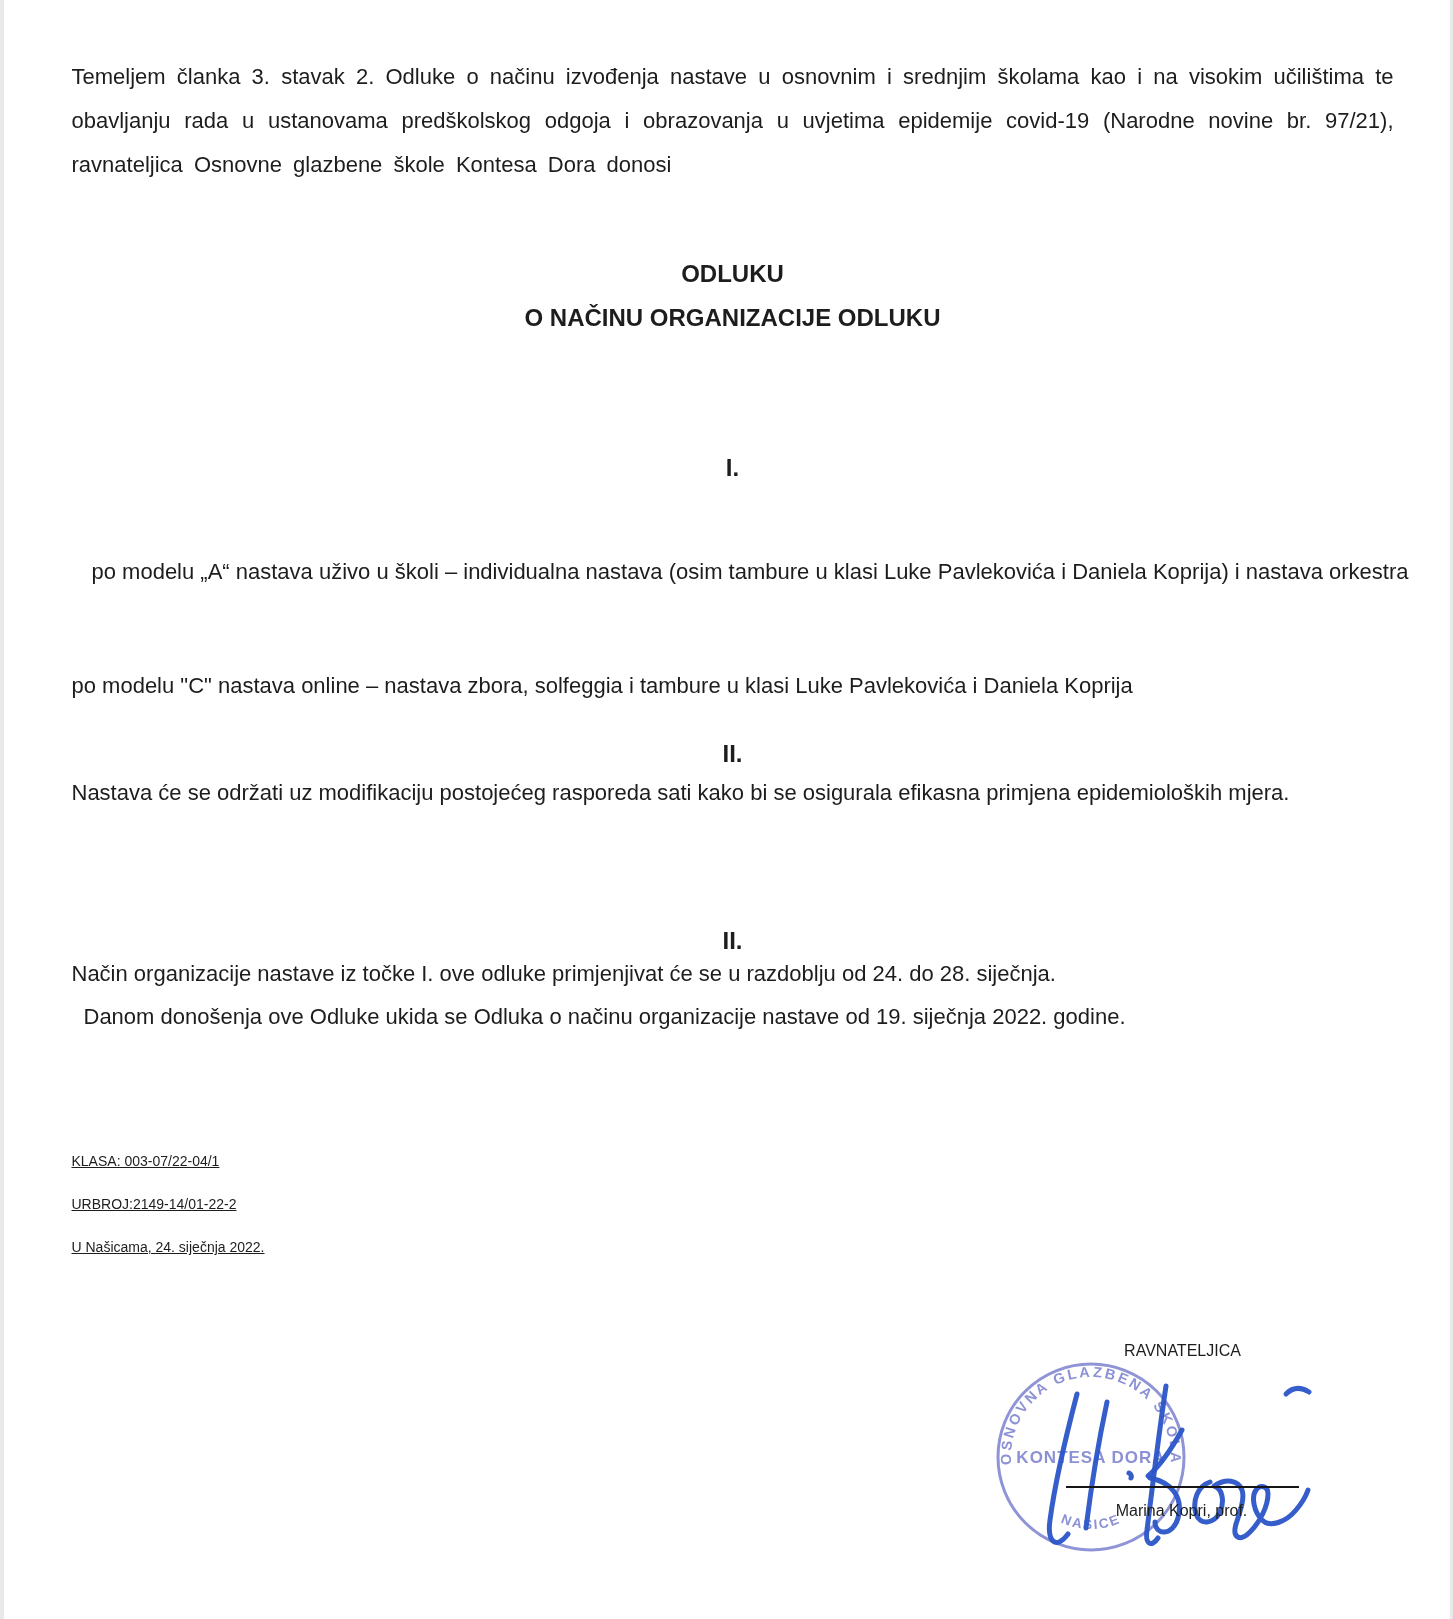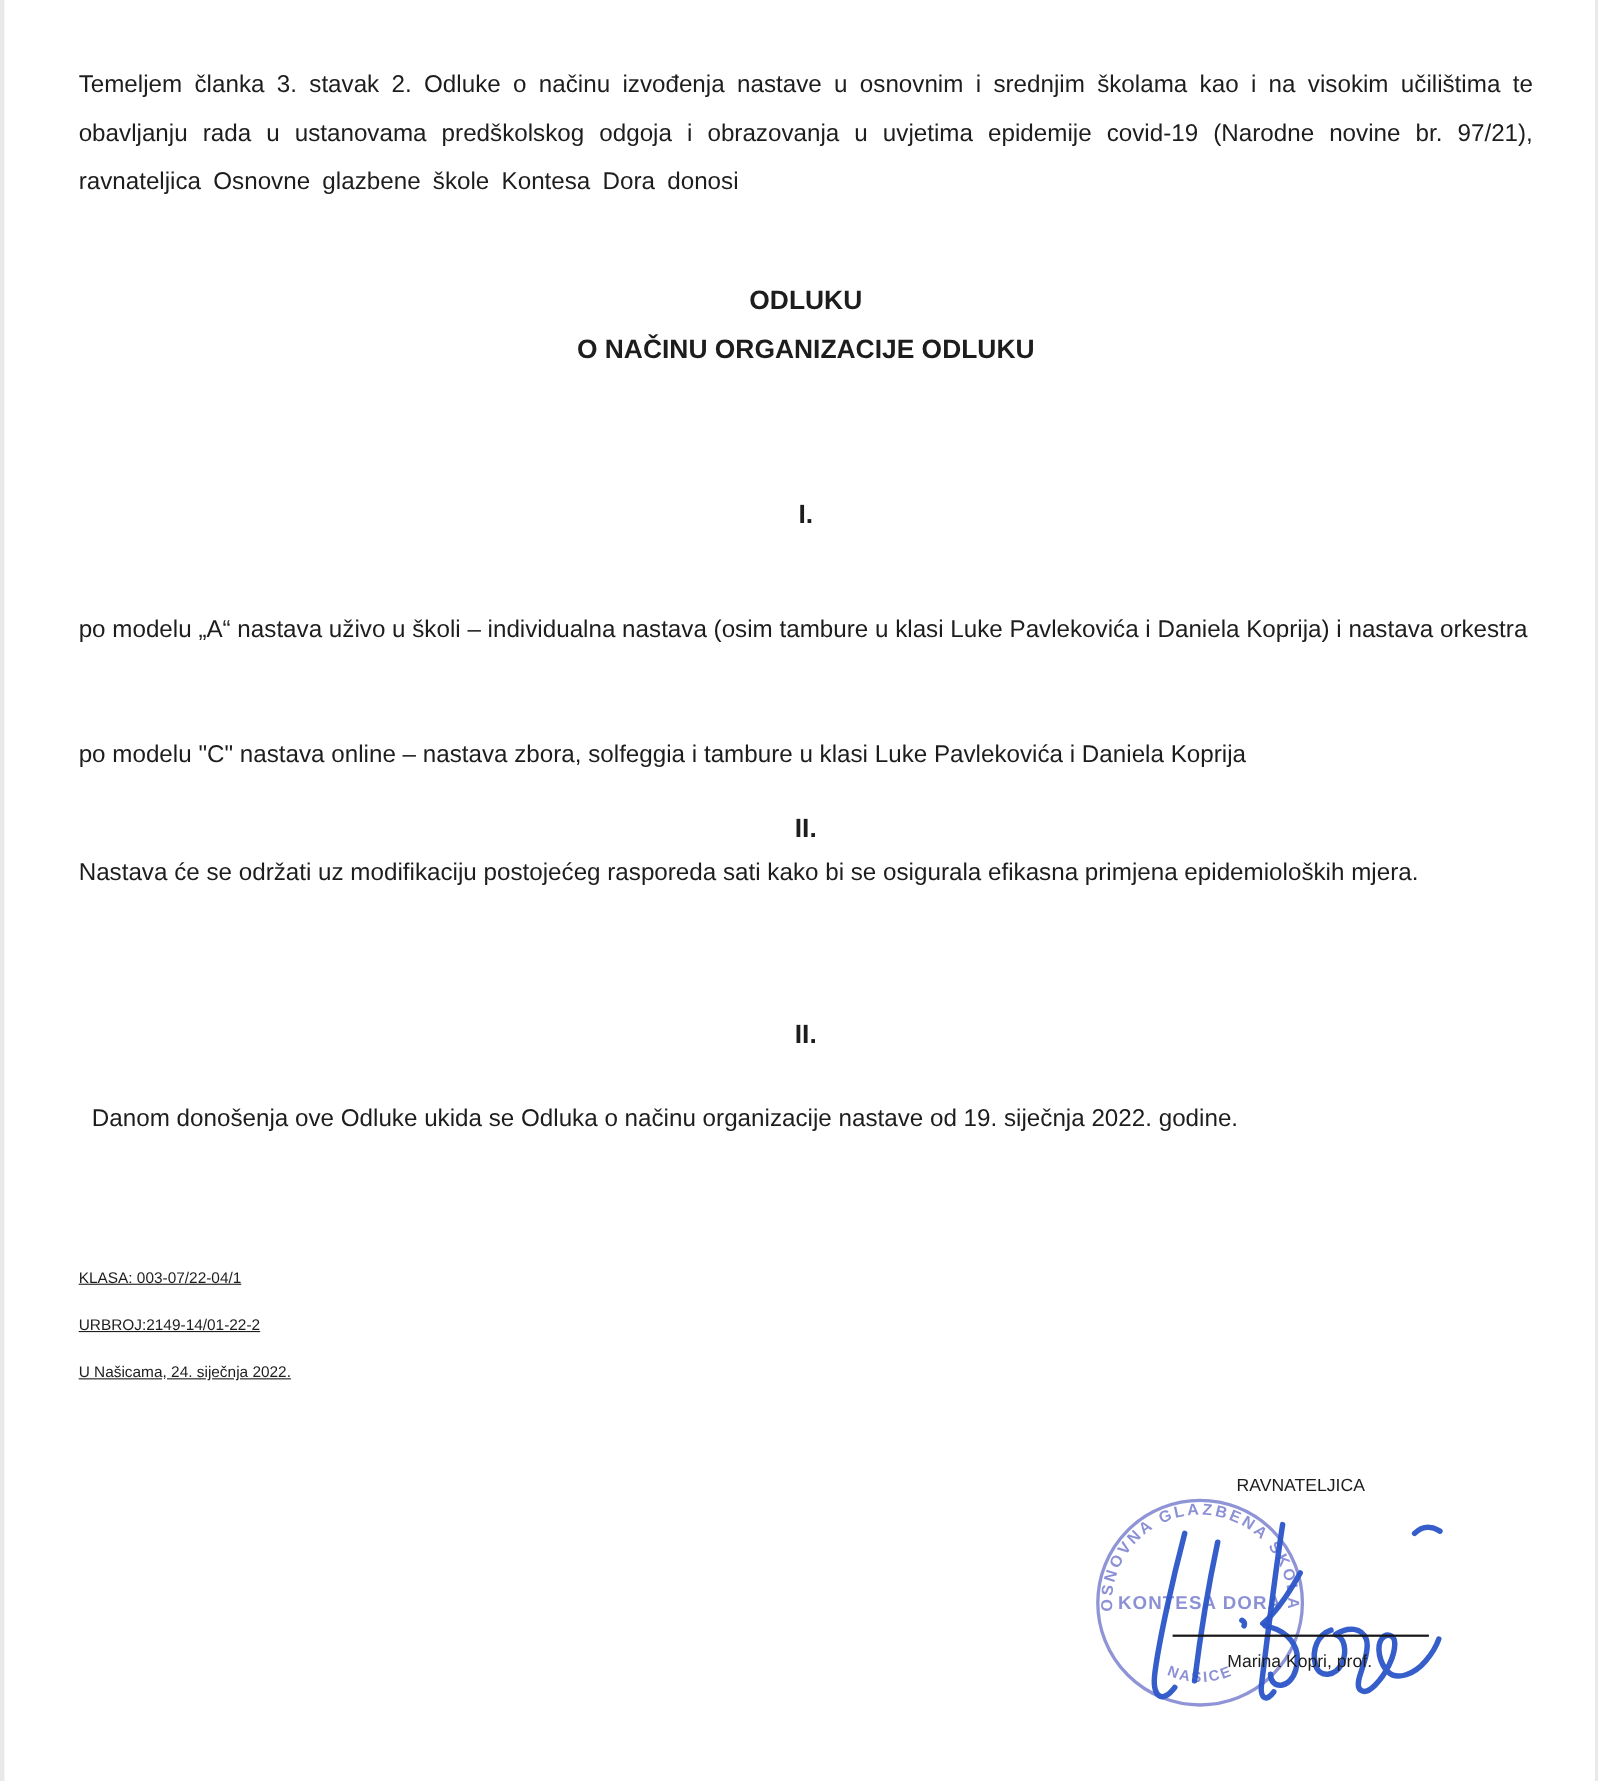--- a/index.html
+++ b/index.html
@@ -54,30 +54,31 @@
   <p class="abs col body-text justify intro" style="top:55px;">Temeljem članka 3. stavak 2. Odluke o načinu izvođenja nastave u osnovnim i srednjim školama kao i na visokim učilištima te obavljanju rada u ustanovama predškolskog odgoja i obrazovanja u uvjetima epidemije covid-19 (Narodne novine br. 97/21), ravnateljica Osnovne glazbene škole Kontesa Dora donosi</p>
 
   <div class="abs col" style="top:252px;">
     <p class="heading">ODLUKU</p>
     <p class="heading">O NAČINU ORGANIZACIJE ODLUKU</p>
   </div>
 
   <p class="abs col heading" style="top:446px;">I.</p>
 
 
-  <p class="abs col body-text justify" style="top:550px;">po modelu „A“ nastava uživo u školi – individualna nastava (osim tambure u klasi Luke Pavlekovića i Daniela Koprija) i nastava orkestra</p>
+  <p class="abs col body-text justify" style="top:550px;margin-left:20px;">po modelu „A“ nastava uživo u školi – individualna nastava (osim tambure u klasi Luke Pavlekovića i Daniela Koprija) i nastava orkestra</p>
 
   <p class="abs col body-text" style="top:664px;">po modelu "C" nastava online – nastava zbora, solfeggia i tambure u klasi Luke Pavlekovića i Daniela Koprija</p>
 
   <p class="abs col heading" style="top:732px;">II.</p>
 
   <p class="abs col body-text justify" style="top:771px;">Nastava će se održati uz modifikaciju postojećeg rasporeda sati kako bi se osigurala efikasna primjena epidemioloških mjera.</p>
 
   <p class="abs col heading" style="top:919px;">II.</p>
 
+  <p class="abs col body-text" style="top:952px;">Način organizacije nastave iz točke I. ove odluke primjenjivat će se u razdoblju od 24. do 28. siječnja.</p>
 
   <p class="abs col body-text" style="top:995px;margin-left:12px;">Danom donošenja ove Odluke ukida se Odluka o načinu organizacije nastave od 19. siječnja 2022. godine.</p>
 
   <div class="abs" style="left:68px; top:1140px;">
     <p class="meta-line">KLASA: 003-07/22-04/1</p>
     <p class="meta-line">URBROJ:2149-14/01-22-2</p>
     <p class="meta-line">U Našicama, 24. siječnja 2022.</p>
   </div>
 
   <p class="abs sig-role" style="left:1048px; top:1342px; width:262px;">RAVNATELJICA</p>

